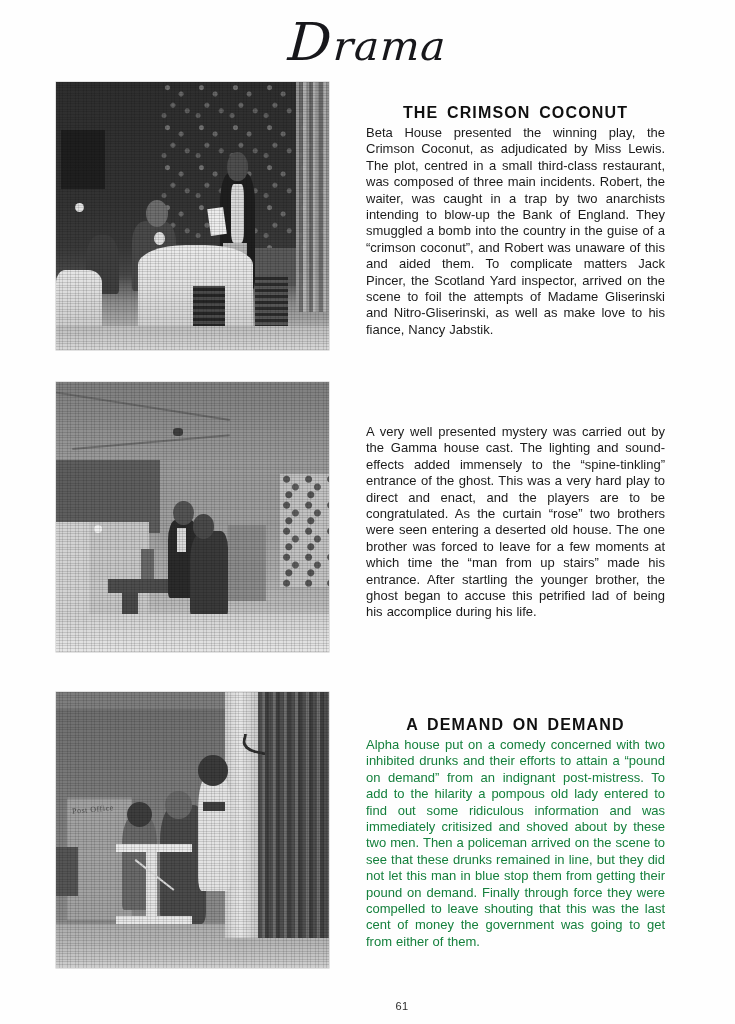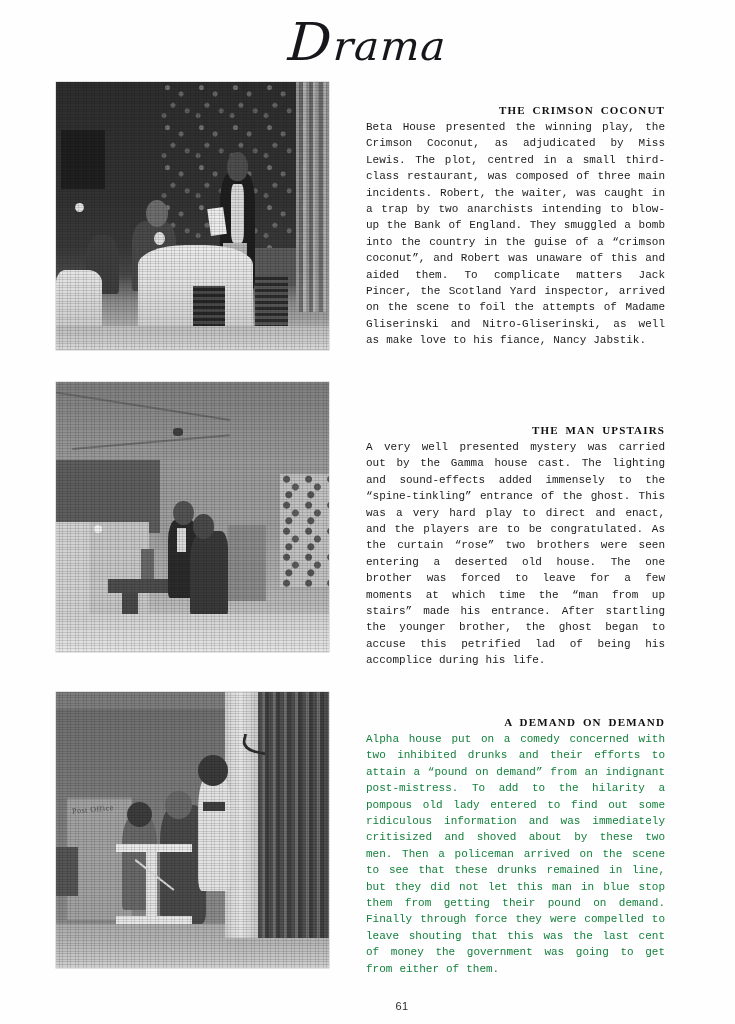--- a/index.html
+++ b/index.html
@@ -342,35 +342,35 @@
     background: linear-gradient(180deg, #b3b3b3, #cfcfcf);
   }
 
   
   .textcol {
     position: absolute;
     left: 366px;
     width: 299px;
   }
   .art-title {
-    text-align: right;
-    font-family: Liberation Serif, serif;
+    text-align: center;
+    font-family: Liberation Sans, sans-serif;
     font-weight: 700;
-    font-size: 11px;
+    font-size: 16px;
     letter-spacing: 1.15px;
     word-spacing: 3px;
     margin: 0 0 3px 0;
     color: #101010;
   }
   .art-body {
     margin: 0;
     text-align: justify;
     text-justify: inter-word;
-    font-family: Liberation Mono, monospace;
-    font-size: 11px;
+    font-family: Liberation Sans, sans-serif;
+    font-size: 13px;
     line-height: 16.4px;
     color: #1b1b1b;
     word-spacing: 0.4px;
     hyphens: manual;
   }
   .art-body.faded { color: #15803d; }
 
   #text-crimson  { top: 104px; }
   #text-upstairs { top: 424px; }
   #text-pound    { top: 716px; }
@@ -446,21 +446,20 @@
       <div class="ly man-a-tie"></div>
       <div class="ly man-b-body"></div>
       <div class="ly man-b-head"></div>
       <div class="ly tablesmall"></div>
       <div class="ly tableleg"></div>
       <div class="ly stagefloor"></div>
     </div>
   </div>
 
   <div class="textcol" id="text-upstairs">
-    <h2 class="art-title">THE MAN UPSTAIRS</h2>
     <p class="art-body">A very well presented mystery was carried out by the Gamma house cast.  The lighting and sound-effects added immensely to the “spine-tinkling” entrance of the ghost.  This was a very hard play to direct and enact, and the players are to be congratulated.  As the curtain “rose” two brothers were seen entering a deserted old house.  The one brother was forced to leave for a few moments at which time the “man from up stairs” made his entrance.  After startling the younger brother, the ghost began to accuse this petrified lad of being his accomplice during his life.</p>
   </div>
 
   <div class="photo" id="photo-pound">
     <div class="scene">
       <div class="ly bg"></div>
       <div class="ly setwall"></div>
       <div class="ly drape"></div>
       <div class="ly pillar"></div>
       <div class="ly hook"></div>

